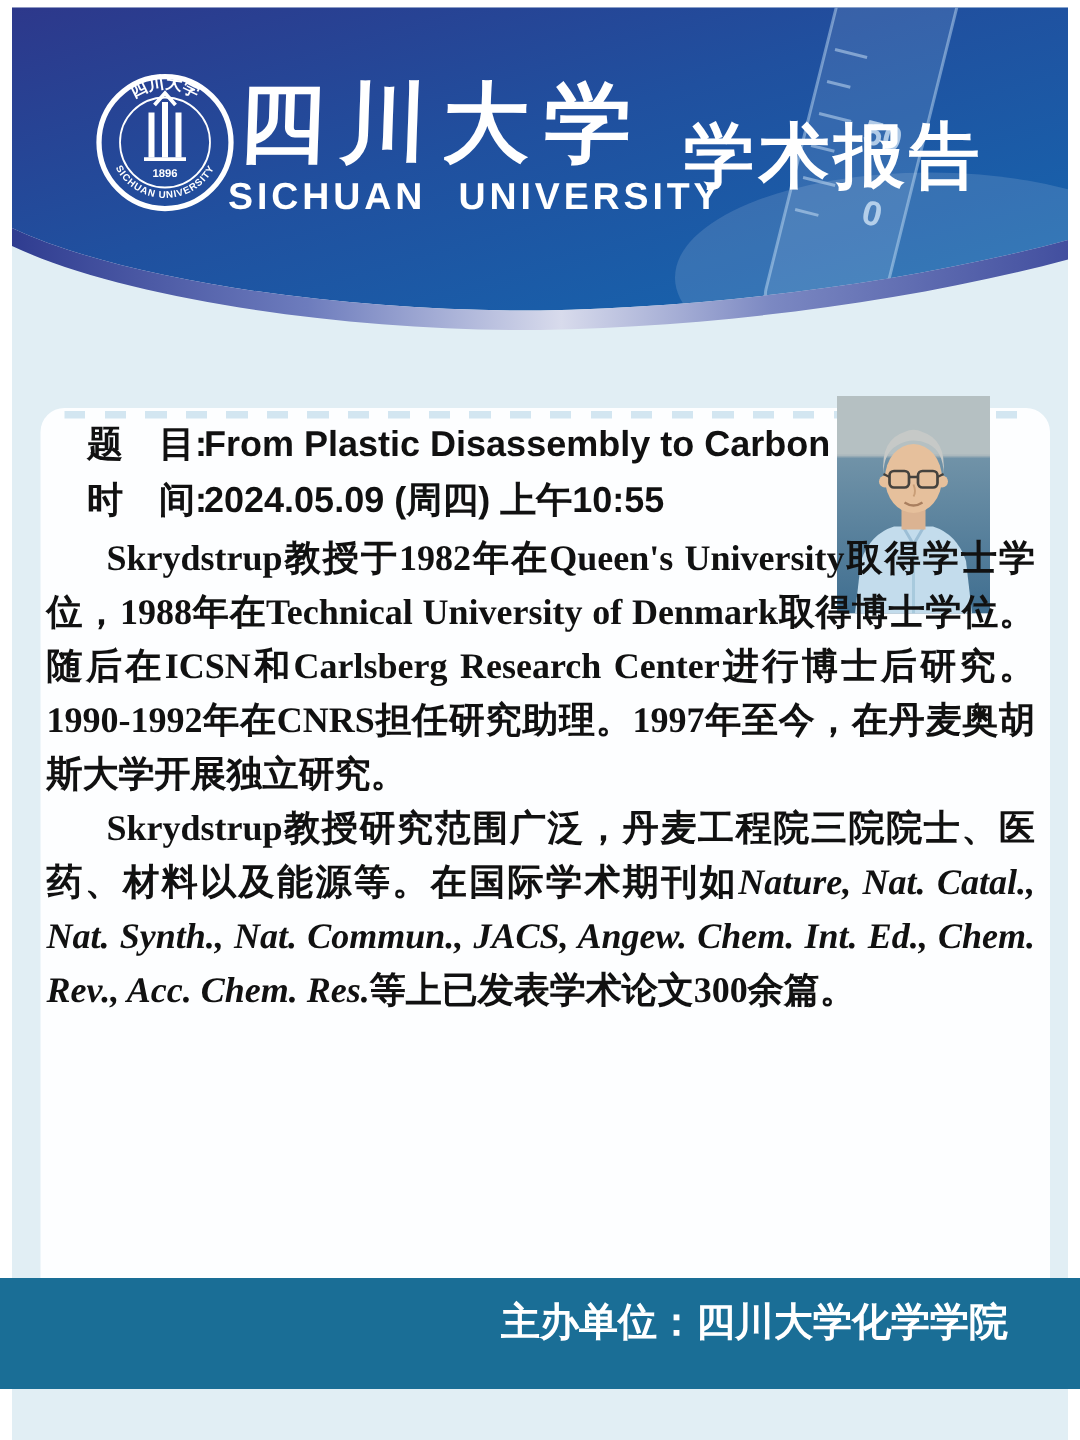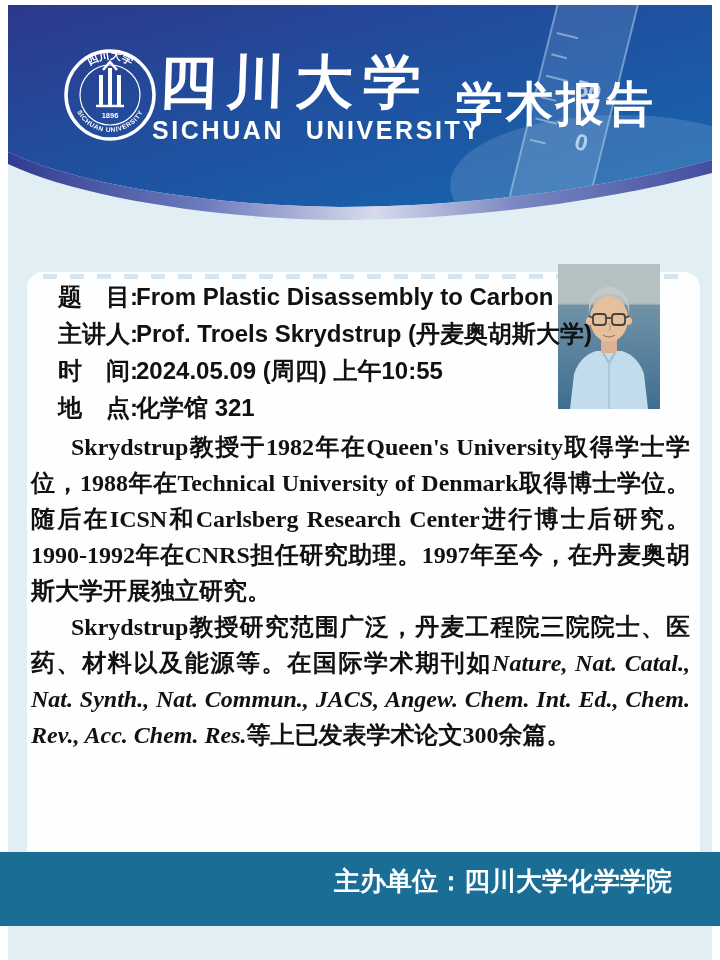--- a/index.html
+++ b/index.html
@@ -143,27 +143,21 @@
         <path d="M51,59 q2,5 0,8" stroke="#c99e77" stroke-width="1.3" fill="none"></path>
         <path d="M45,71 Q51,75 57,71" stroke="#a97f5f" stroke-width="1.5" fill="none"></path>
       </g>
     </svg>
 
     <div class="info">
       <div class="info-row">
         <span class="lbl">题　目:</span><span>From Plastic Disassembly to Carbon</span>
       </div>
       <div class="info-row">
-        <span class="lbl">主讲人:</span><span>Prof. Troels Skrydstrup (丹麦奥胡斯大学)</span>
-      </div>
-      <div class="info-row">
         <span class="lbl">时　间:</span><span>2024.05.09 (周四) 上午10:55</span>
-      </div>
-      <div class="info-row">
-        <span class="lbl">地　点:</span><span>化学馆 321</span>
       </div>
     </div>
 
     <div class="bio">
       <p>Skrydstrup教授于1982年在Queen's University取得学士学位，1988年在Technical University of Denmark取得博士学位。随后在ICSN和Carlsberg Research Center进行博士后研究。1990-1992年在CNRS担任研究助理。1997年至今，在丹麦奥胡斯大学开展独立研究。</p>
       <p><span>Skrydstrup教授研究范围广泛，丹麦工程院三院院士、医药、材料以及能源等。在国际学术期刊如</span><span class="it">Nature, Nat. Catal., Nat. Synth., Nat. Commun., JACS, Angew. Chem. Int. Ed., Chem. Rev., Acc. Chem. Res.</span><span>等上已发表学术论文300余篇。</span></p>
     </div>
   </div>
 
   <div class="footer-stripe"></div>

